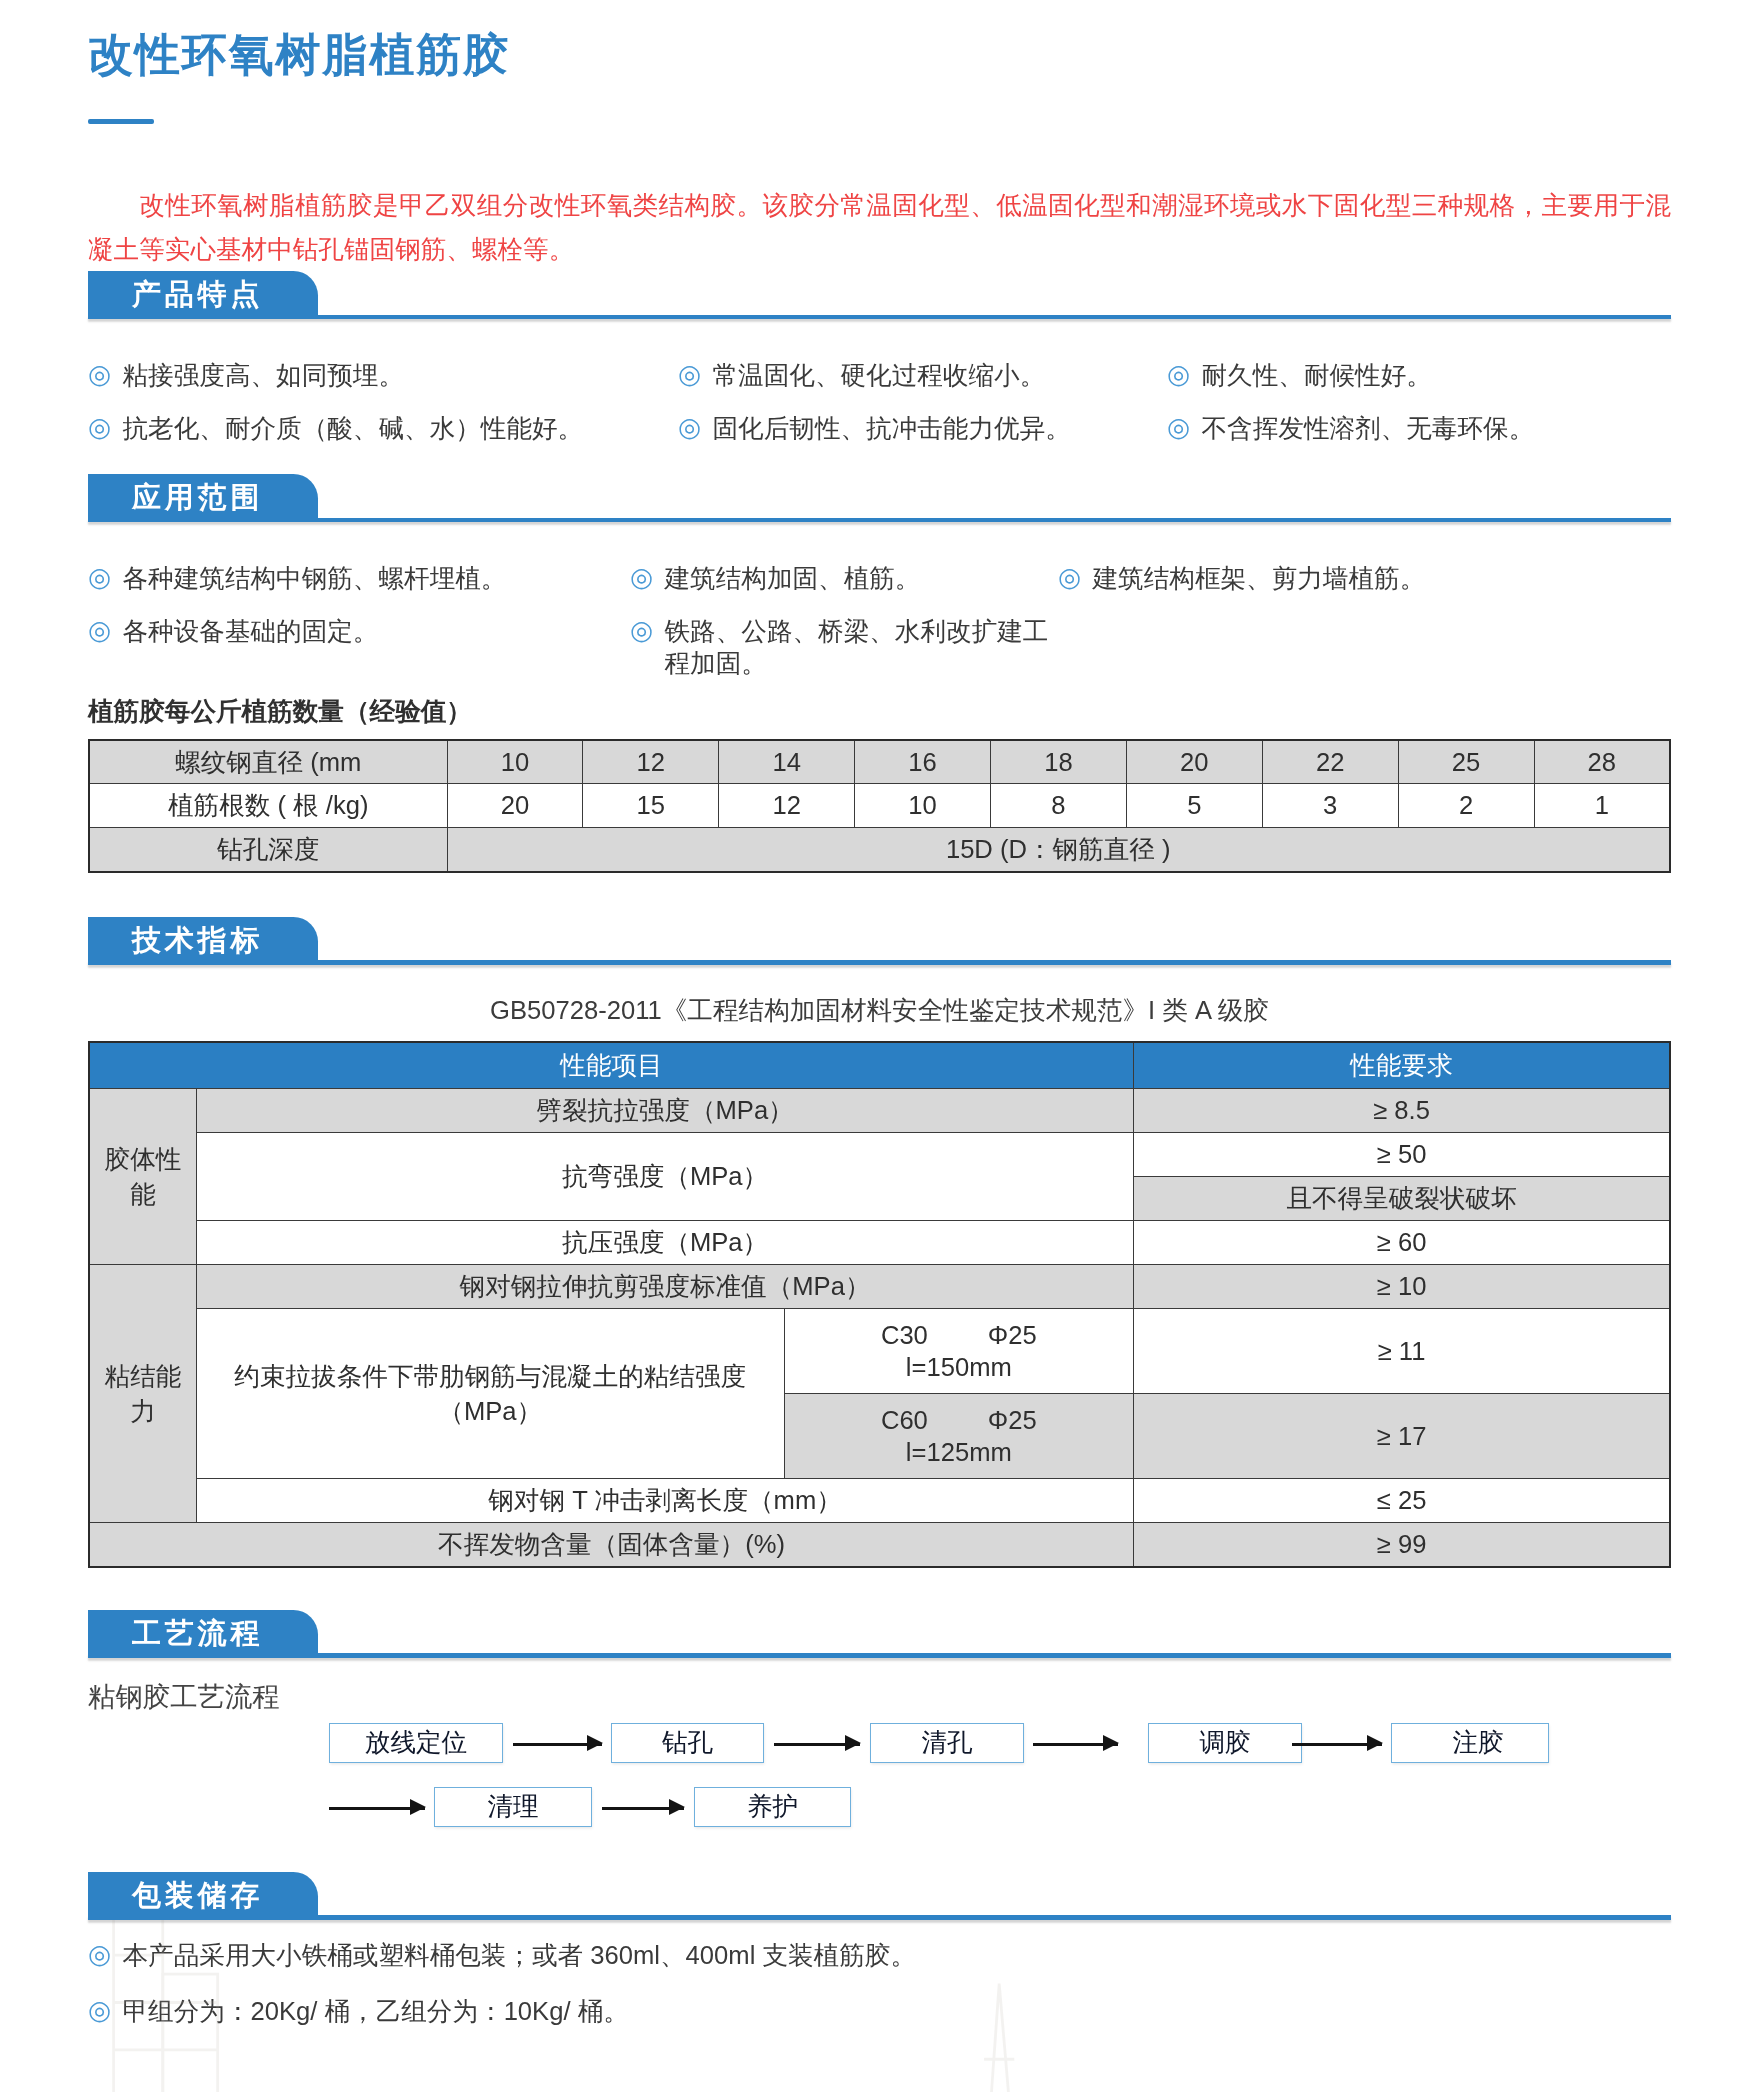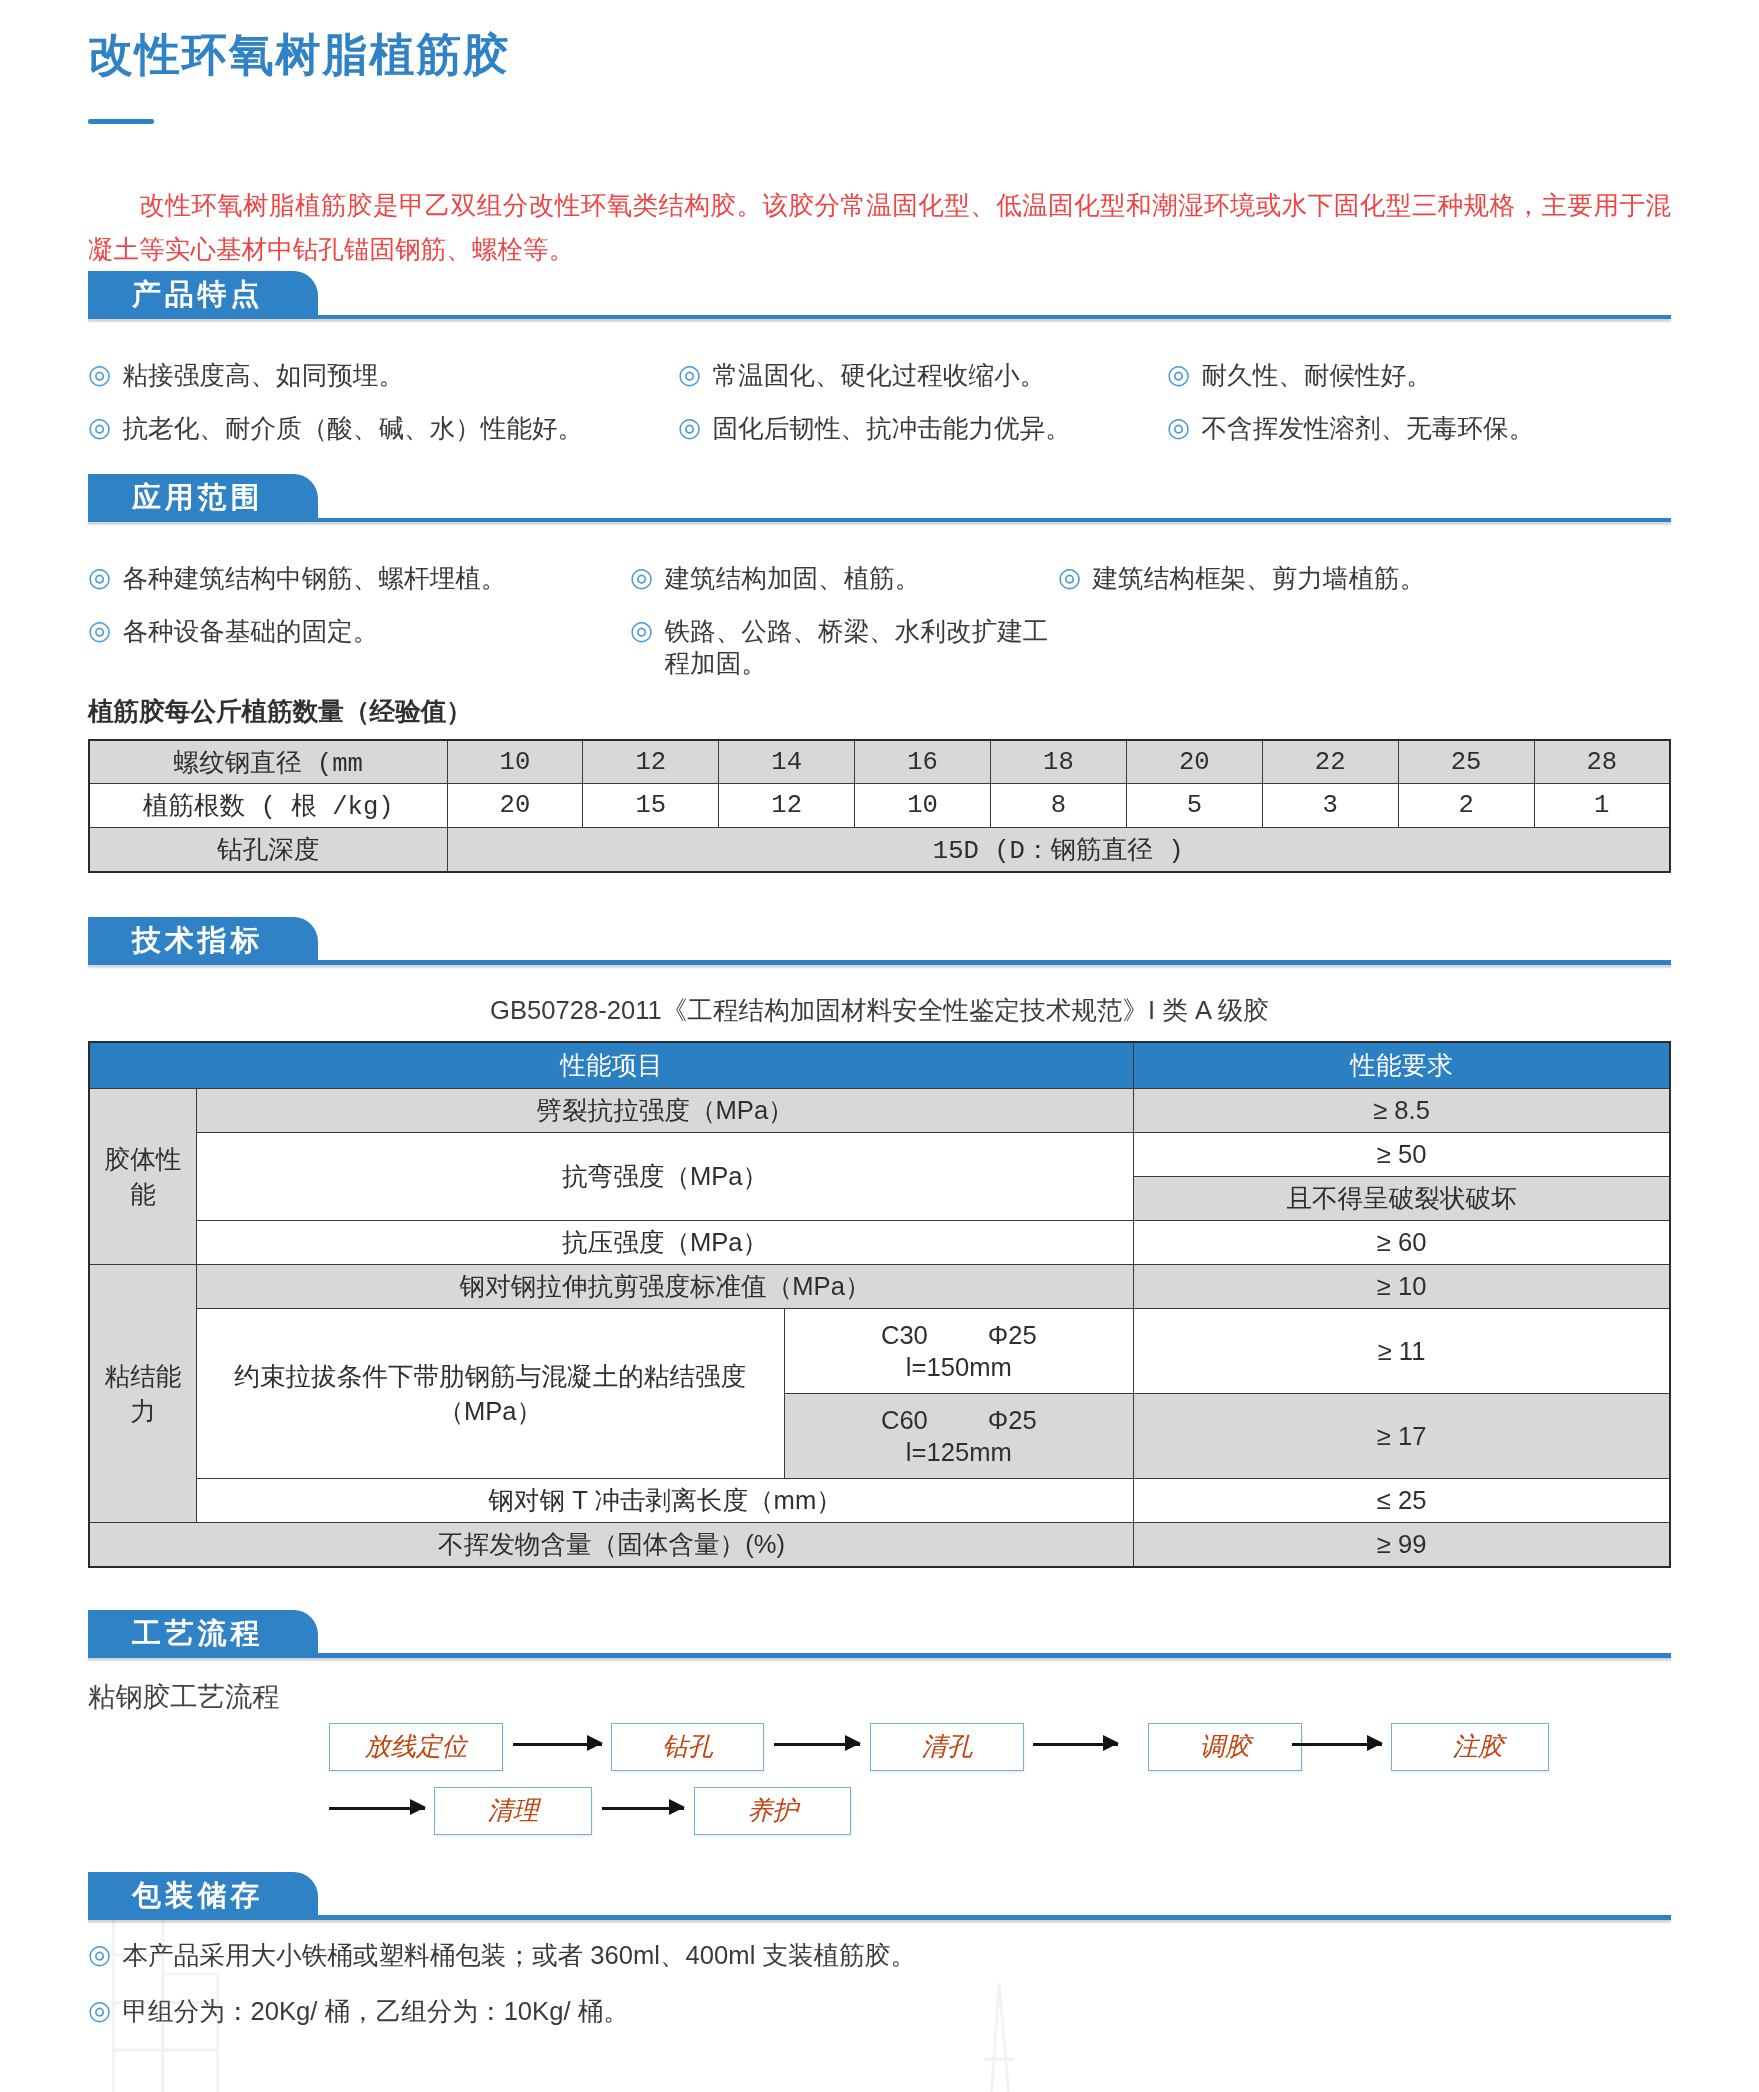--- a/index.html
+++ b/index.html
@@ -31,34 +31,34 @@
 
   
   .table-caption { margin-top:15px; font-size:25.6px; font-weight:bold; color:#303030; }
   .std-note { margin-top:28px; font-size:25.6px; color:#3c3c3c; text-align:center; }
 
   
   table { border-collapse:collapse; width:1583px; table-layout:fixed; }
   table.data-table { margin-top:9.5px; border:2.8px solid #2b2b2b; }
   td { border:1.9px solid #3a3a3a; text-align:center; vertical-align:middle; font-size:25.6px; color:#2f2f2f; padding:0 7.6px; }
   .gray { background:#d8d8d8; }
-  .rebar-table td { height:44px;font-family:Liberation Mono, monospace; }
+  .rebar-table td { height:44px; }
   .spec-table { margin-top:13.2px; border:2.8px solid #2b2b2b; }
   .spec-table td { height:44px; }
   .spec-table td.th-blue { background:#2b7fc3; color:#ffffff; height:47px; font-size:25.6px; }
   .spec-table td.tall { height:85px; }
   .cond-line1 { display:flex; justify-content:center; gap:60px; }
   .cond-line2 { margin-top:3.8px; }
 
   
   .flow-subtitle { margin-top:21px; font-size:27.4px; color:#444444; }
   .flowchart { position:relative; height:125px; margin-top:3.8px; }
-  .flow-box { position:absolute; height:48px; background:#ffffff; border:1.9px solid #6fb0dd;
-      display:flex; align-items:center; justify-content:center; font-size:25.6px; color:#c2410c;
-      box-shadow:0.9px 1.9px 2.8px rgba(0,0,0,0.10);font-style:italic; }
+  .flow-box { position:absolute; height:40px; background:#ffffff; border:1.9px solid #6fb0dd;
+      display:flex; align-items:center; justify-content:center; font-size:25.6px; color:#0f172a;
+      box-shadow:0.9px 1.9px 2.8px rgba(0,0,0,0.10); }
   .flow-arrow { position:absolute; height:2.8px; background:#141414; }
   .flow-arrow::after { content:""; position:absolute; right:-0.9px; top:-7.6px; width:0; height:0;
       border-left:16px solid #141414; border-top:8.5px solid transparent; border-bottom:8.5px solid transparent; }
 
   
   .pack-list { margin-top:19px; }
   .pack-list .bullet-item { margin-top:0; margin-bottom:24.6px; }
 
   
   .watermark { position:absolute; left:0; top:0; width:1759px; height:2092px; pointer-events:none; opacity:0.16; }

